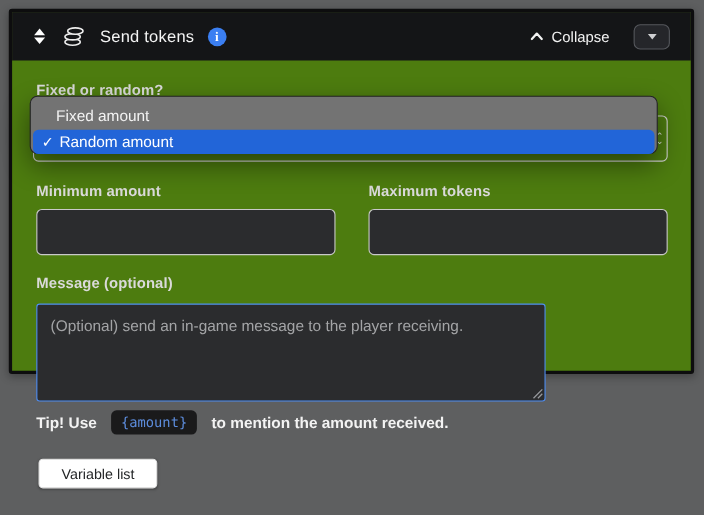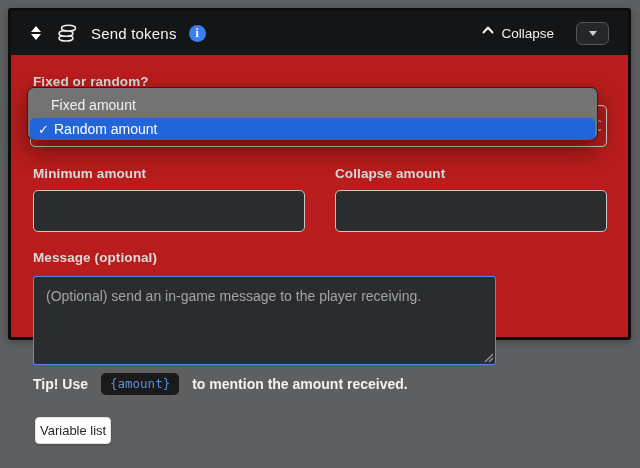--- a/index.html
+++ b/index.html
@@ -8,39 +8,39 @@
     background:#5e5f60;
     font-family:"Liberation Sans",sans-serif;
     -webkit-font-smoothing:antialiased;
   }
   .stage{position:relative;width:640px;height:468px;}
 
   
   .card{
     position:absolute;left:8px;top:8px;width:623px;height:332px;
     box-sizing:border-box;border:3px solid #0d0d0e;border-radius:3px;
-    background:#b91c1c;box-shadow:0 2px 8px rgba(0,0,0,.30);
+    background:#4d7c0f;box-shadow:0 2px 8px rgba(0,0,0,.30);
   }
   .header{
     position:absolute;left:0;top:0;right:0;height:44px;
     background:#141517;display:flex;align-items:center;
     padding:0 19px 0 20px;box-sizing:border-box;color:#f2f2f2;
   }
   .drag-handle{display:flex;flex-direction:column;gap:2px;align-items:center;cursor:grab;}
   .tri-up{width:0;height:0;border-left:5px solid transparent;border-right:5px solid transparent;border-bottom:6px solid #fff;}
   .tri-down{width:0;height:0;border-left:5px solid transparent;border-right:5px solid transparent;border-top:6px solid #fff;}
   .coins{margin-left:15px;display:flex;}
   .hdr-title{margin-left:13px;font-size:15px;letter-spacing:.2px;color:#f4f4f4;}
   .info-badge{
     margin-left:12px;width:17px;height:17px;border-radius:50%;
     background:#3b7ff2;color:#fff;display:flex;align-items:center;justify-content:center;
     font-family:"Liberation Serif",serif;font-weight:bold;font-size:12px;cursor:pointer;
   }
   .spacer{flex:1;}
-  .collapse{display:flex;gap:7px;cursor:pointer;}
+  .collapse{display:flex;align-items:center;gap:7px;cursor:pointer;}
   .collapse-label{font-size:13.5px;color:#f2f2f2;}
   .menu-btn{
     margin-left:22px;width:33px;height:23px;border-radius:6px;
     background:#25262a;border:1px solid #55575c;box-sizing:border-box;
     display:flex;align-items:center;justify-content:center;cursor:pointer;
   }
   .caret-down{width:0;height:0;border-left:4px solid transparent;border-right:4px solid transparent;border-top:5px solid #cfd0d2;}
 
   
   .field-label{
@@ -97,21 +97,21 @@
     position:absolute;left:33px;top:371px;height:26px;
     display:flex;align-items:center;gap:13px;
     font-size:14px;font-weight:600;color:#f3f3f3;
   }
   .code-chip{
     background:#1a1a1b;color:#5d8ddd;border-radius:5px;padding:3px 9px 4px;
     font-family:"DejaVu Sans Mono",monospace;font-size:12.5px;font-weight:normal;
   }
 
   .var-btn{
-    position:absolute;left:35px;top:417px;height:27px;padding:0 4px;
+    position:absolute;left:35px;top:417px;height:27px;padding:0 20px;
     background:#ffffff;color:#232527;border:1px solid #e3e3e3;border-radius:4px;
     font-size:13px;font-family:"Liberation Sans",sans-serif;cursor:pointer;
     box-shadow:0 1px 2px rgba(0,0,0,.25);
   }
 </style>
 </head>
 <body>
 
 <div class="stage">
   <div class="card">
@@ -157,21 +157,21 @@
 
   <div class="dropdown-menu">
     <div class="menu-row plain">Fixed amount</div>
     <div class="menu-row selected">
       <span class="check">✓</span>
       <span>Random amount</span>
     </div>
   </div>
 
   <div class="field-label lbl-min">Minimum amount</div>
-  <div class="field-label lbl-max">Collapse amount</div>
+  <div class="field-label lbl-max">Maximum tokens</div>
 
   <input class="text-input inp-min" type="text" value="" style="">
   <input class="text-input inp-max" type="text" value="" style="">
 
   <div class="field-label lbl-msg">Message (optional)</div>
 
   <div class="msg-wrap">
     <textarea class="msg-area" placeholder="(Optional) send an in-game message to the player receiving." style=""></textarea>
     <svg class="resize-grip" width="10" height="10" viewBox="0 0 10 10">
       <path d="M9 1 L1 9 M9 5 L5 9" stroke="#96989c" stroke-width="1.2"></path>

